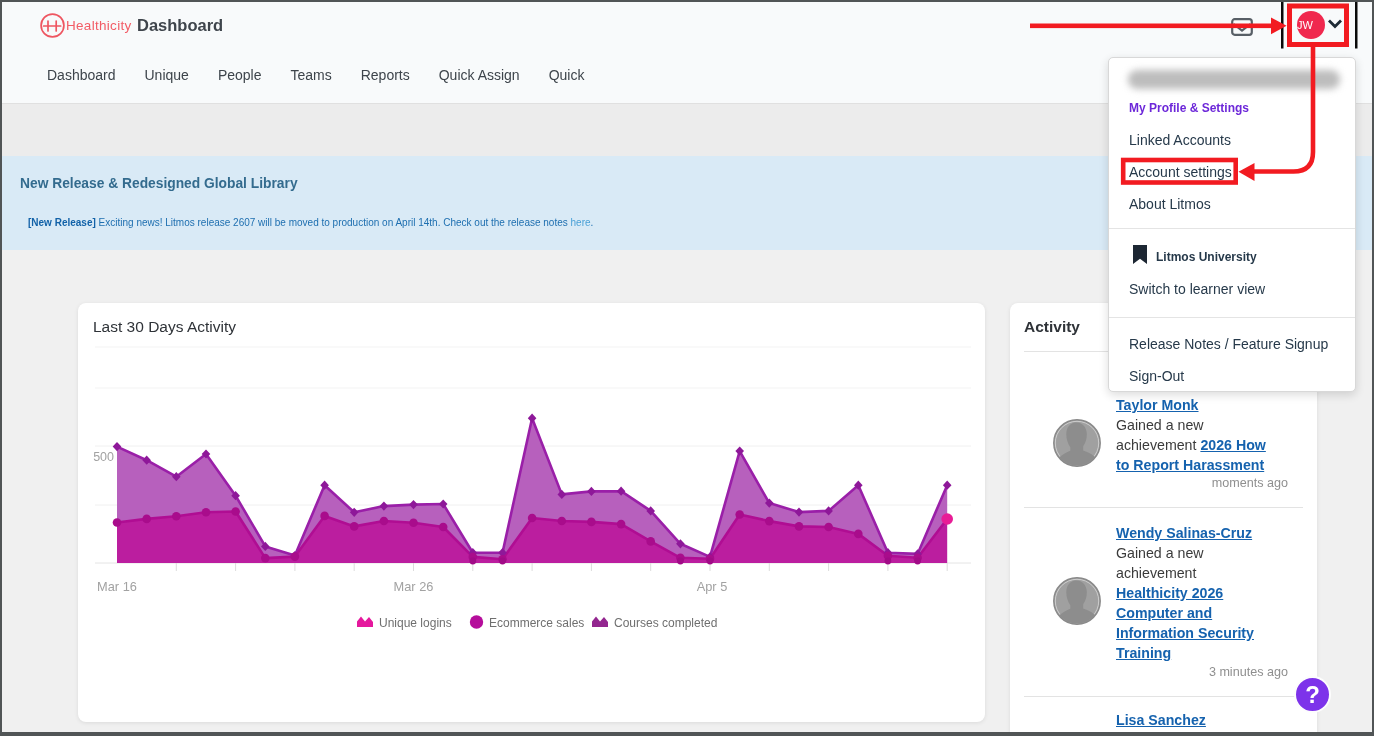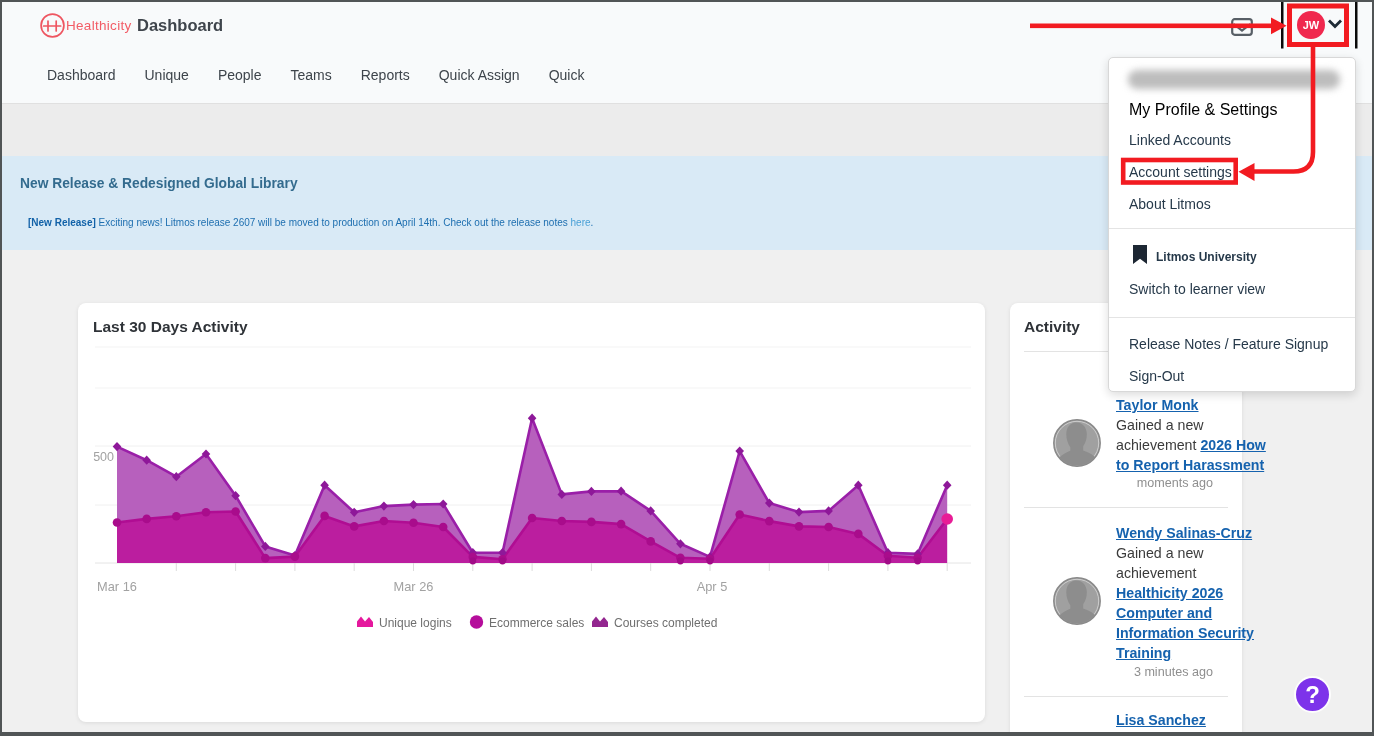--- a/index.html
+++ b/index.html
@@ -25,30 +25,30 @@
     <span>Teams</span>
     <span>Reports</span>
     <span>Quick Assign</span>
     <span>Quick</span>
   </div>
 
 <svg style="position:absolute;left:1231px;top:18px" width="22" height="18" viewBox="0 0 22 18">
     <rect x="1.2" y="1.2" width="19.6" height="15.6" rx="2.5" fill="none" stroke="#585f66" stroke-width="2.2"></rect>
     <path d="M2.5 6 L11 12.5 L19.5 6" fill="none" stroke="#585f66" stroke-width="2.2"></path>
   </svg>
-<div style="position:absolute;left:1297px;top:11px;width:28px;height:28px;border-radius:50%;background:#f0284e;color:#fff;font-size:11px;font-weight:bold;text-align:center;line-height:28px">JW</div>
+<div style="position:absolute;left:1297px;top:11px;width:28px;height:28px;border-radius:50%;background:#f0284e;color:#fff;font-size:11px;font-weight:normal;text-align:left;line-height:28px">JW</div>
 <svg style="position:absolute;left:1327px;top:19px" width="16" height="10" viewBox="0 0 16 10">
     <path d="M2 1.5 L8 7.5 L14 1.5" fill="none" stroke="#1d2a35" stroke-width="2.8"></path>
   </svg>
 
 <div style="position:absolute;left:20px;top:176px;font-size:13.8px;font-weight:bold;color:#336b8e">New Release &amp; Redesigned Global Library</div>
 <div style="position:absolute;left:28px;top:217px;font-size:10px;color:#1e6fb0"><b style="color:#1262a8">[New Release]</b> Exciting news! Litmos release 2607 will be moved to production on April 14th. Check out the release notes <span style="color:#4aa0d6">here</span>.</div>
 
 <div style="position:absolute;left:78px;top:303px;width:907px;height:419px;background:#fff;border-radius:8px;box-shadow:0 1px 4px rgba(0,0,0,.09)"></div>
-<div style="position:absolute;left:93px;top:318px;font-size:15.5px;font-weight:bold;color:#2f3338;z-index:6">Last 30 Days Activity</div>
+<div style="position:absolute;left:93px;top:318px;font-size:15.5px;font-weight:normal;color:#2f3338;z-index:6">Last 30 Days Activity</div>
 <svg style="position:absolute;left:78px;top:303px;z-index:5" width="907" height="419" viewBox="78 303 907 419">
 <line x1="95" y1="347" x2="971" y2="347" stroke="#f3f3f3"></line>
     <line x1="95" y1="388" x2="971" y2="388" stroke="#f3f3f3"></line>
 <line x1="95" y1="446" x2="971" y2="446" stroke="#f0f0f0"></line>
     <line x1="95" y1="505" x2="971" y2="505" stroke="#f0f0f0"></line>
 <line x1="95" y1="563" x2="971" y2="563" stroke="#e4e4e4"></line>
     <line x1="176.3" y1="563" x2="176.3" y2="571" stroke="#dcdcdc" stroke-width="1"></line>
     <line x1="235.6" y1="563" x2="235.6" y2="571" stroke="#dcdcdc" stroke-width="1"></line>
     <line x1="294.9" y1="563" x2="294.9" y2="571" stroke="#dcdcdc" stroke-width="1"></line>
     <line x1="354.2" y1="563" x2="354.2" y2="571" stroke="#dcdcdc" stroke-width="1"></line>
@@ -136,21 +136,21 @@
 <text x="413.5" y="590.5" text-anchor="middle" font-size="12.8" fill="#a2a2a2">Mar 26</text>
 <text x="712" y="590.5" text-anchor="middle" font-size="12.8" fill="#a2a2a2">Apr 5</text>
 <path d="M357 627 L357 621.5 L361 616.5 L365 621.5 L369 617 L373 622 L373 627 Z" fill="#e5189d"></path>
 <text x="379" y="627" font-size="12" fill="#6f6f6f">Unique logins</text>
 <circle cx="476.5" cy="622" r="6.7" fill="#b50d9b"></circle>
 <text x="489" y="627" font-size="12" fill="#6f6f6f">Ecommerce sales</text>
 <path d="M592 627 L592 621.5 L596 616.5 L600 621.5 L604 617 L608 622 L608 627 Z" fill="#93268f"></path>
 <text x="614" y="627" font-size="12" fill="#6f6f6f">Courses completed</text>
 </svg>
 
-<div style="position:absolute;left:1010px;top:303px;width:232px;height:433px;background:#fff;border-radius:8px 8px 0 0;box-shadow:0 1px 4px rgba(0,0,0,.09)">
+<div style="position:absolute;left:1010px;top:303px;width:307px;height:433px;background:#fff;border-radius:8px 8px 0 0;box-shadow:0 1px 4px rgba(0,0,0,.09)">
 <div style="position:absolute;left:14px;top:15px;font-size:15.5px;font-weight:bold;color:#2f3338">Activity</div>
 <div style="position:absolute;left:14px;top:48px;right:14px;height:1px;background:#e3e3e3"></div>
 <svg style="position:absolute;left:43px;top:116px" width="48" height="48" viewBox="0 0 48 48">
       <defs>
         <clipPath id="av1">
           <circle cx="24" cy="24" r="22.6"></circle>
         </clipPath>
       </defs>
       <circle cx="24" cy="24" r="23.2" fill="#a0a0a0" stroke="#8a8a8a" stroke-width="1.5"></circle>
       <circle cx="24" cy="24" r="21.7" fill="none" stroke="#cdcdcd" stroke-width="1"></circle>
@@ -176,21 +176,21 @@
 <div style="position:absolute;left:106px;top:220px;width:170px;line-height:20px;font-size:14.2px;color:#3b3b3b"><a style="color:#1562ae;font-weight:bold;text-decoration:underline">Wendy Salinas-Cruz</a><br>Gained a new<br>achievement<br><a style="color:#1562ae;font-weight:bold;text-decoration:underline">Healthicity 2026</a><br><a style="color:#1562ae;font-weight:bold;text-decoration:underline">Computer and</a><br><a style="color:#1562ae;font-weight:bold;text-decoration:underline">Information Security</a><br><a style="color:#1562ae;font-weight:bold;text-decoration:underline">Training</a></div>
 <div style="position:absolute;right:29px;top:362px;font-size:12.6px;color:#8f8f8f">3 minutes ago</div>
 <div style="position:absolute;left:14px;top:393px;right:14px;height:1px;background:#e3e3e3"></div>
 <div style="position:absolute;left:106px;top:409px;font-size:14.2px"><a style="color:#1562ae;font-weight:bold;text-decoration:underline">Lisa Sanchez</a></div>
 </div>
 
 <div style="position:absolute;left:1294px;top:676px;width:37px;height:37px;border-radius:50%;background:#7d33ea;border:2px solid #fdfdfd;color:#fff;font-size:24px;font-weight:bold;text-align:center;line-height:33px;z-index:110">?</div>
 
 <div style="position:absolute;left:1108px;top:57px;width:248px;height:335px;background:#fff;border:1px solid #d8d8d8;border-radius:5px;box-shadow:0 3px 10px rgba(0,0,0,.14);z-index:50">
 <div style="position:absolute;left:19px;top:12px;width:212px;height:19px;background:#bdbdbd;border-radius:9px;filter:blur(3.5px)"></div>
-<div style="position:absolute;left:20px;top:43px;font-size:16px;color:#000000;font-weight:400">My Profile &amp; Settings</div>
+<div style="position:absolute;left:20px;top:43px;font-size:12px;color:#6d28d9;font-weight:700">My Profile &amp; Settings</div>
     <div style="position:absolute;left:20px;top:74px;font-size:14px;color:#26394a;font-weight:400">Linked Accounts</div>
     <div style="position:absolute;left:20px;top:106px;font-size:14px;color:#26394a;font-weight:400">Account settings</div>
     <div style="position:absolute;left:20px;top:138px;font-size:14px;color:#26394a;font-weight:400">About Litmos</div>
     <div style="position:absolute;left:20px;top:223px;font-size:14px;color:#26394a;font-weight:400">Switch to learner view</div>
     <div style="position:absolute;left:20px;top:278px;font-size:14px;color:#26394a;font-weight:400">Release Notes / Feature Signup</div>
     <div style="position:absolute;left:20px;top:310px;font-size:14px;color:#26394a;font-weight:400">Sign-Out</div>
 <div style="position:absolute;left:0;top:170px;width:100%;height:1px;background:#e4e4e4"></div>
 <div style="position:absolute;left:0;top:259px;width:100%;height:1px;background:#e4e4e4"></div>
 <svg style="position:absolute;left:23px;top:186px" width="16" height="21" viewBox="0 0 16 21">
       <path d="M1 1 H15 V20 L8 14.8 L1 20 Z" fill="#1d2733"></path>

